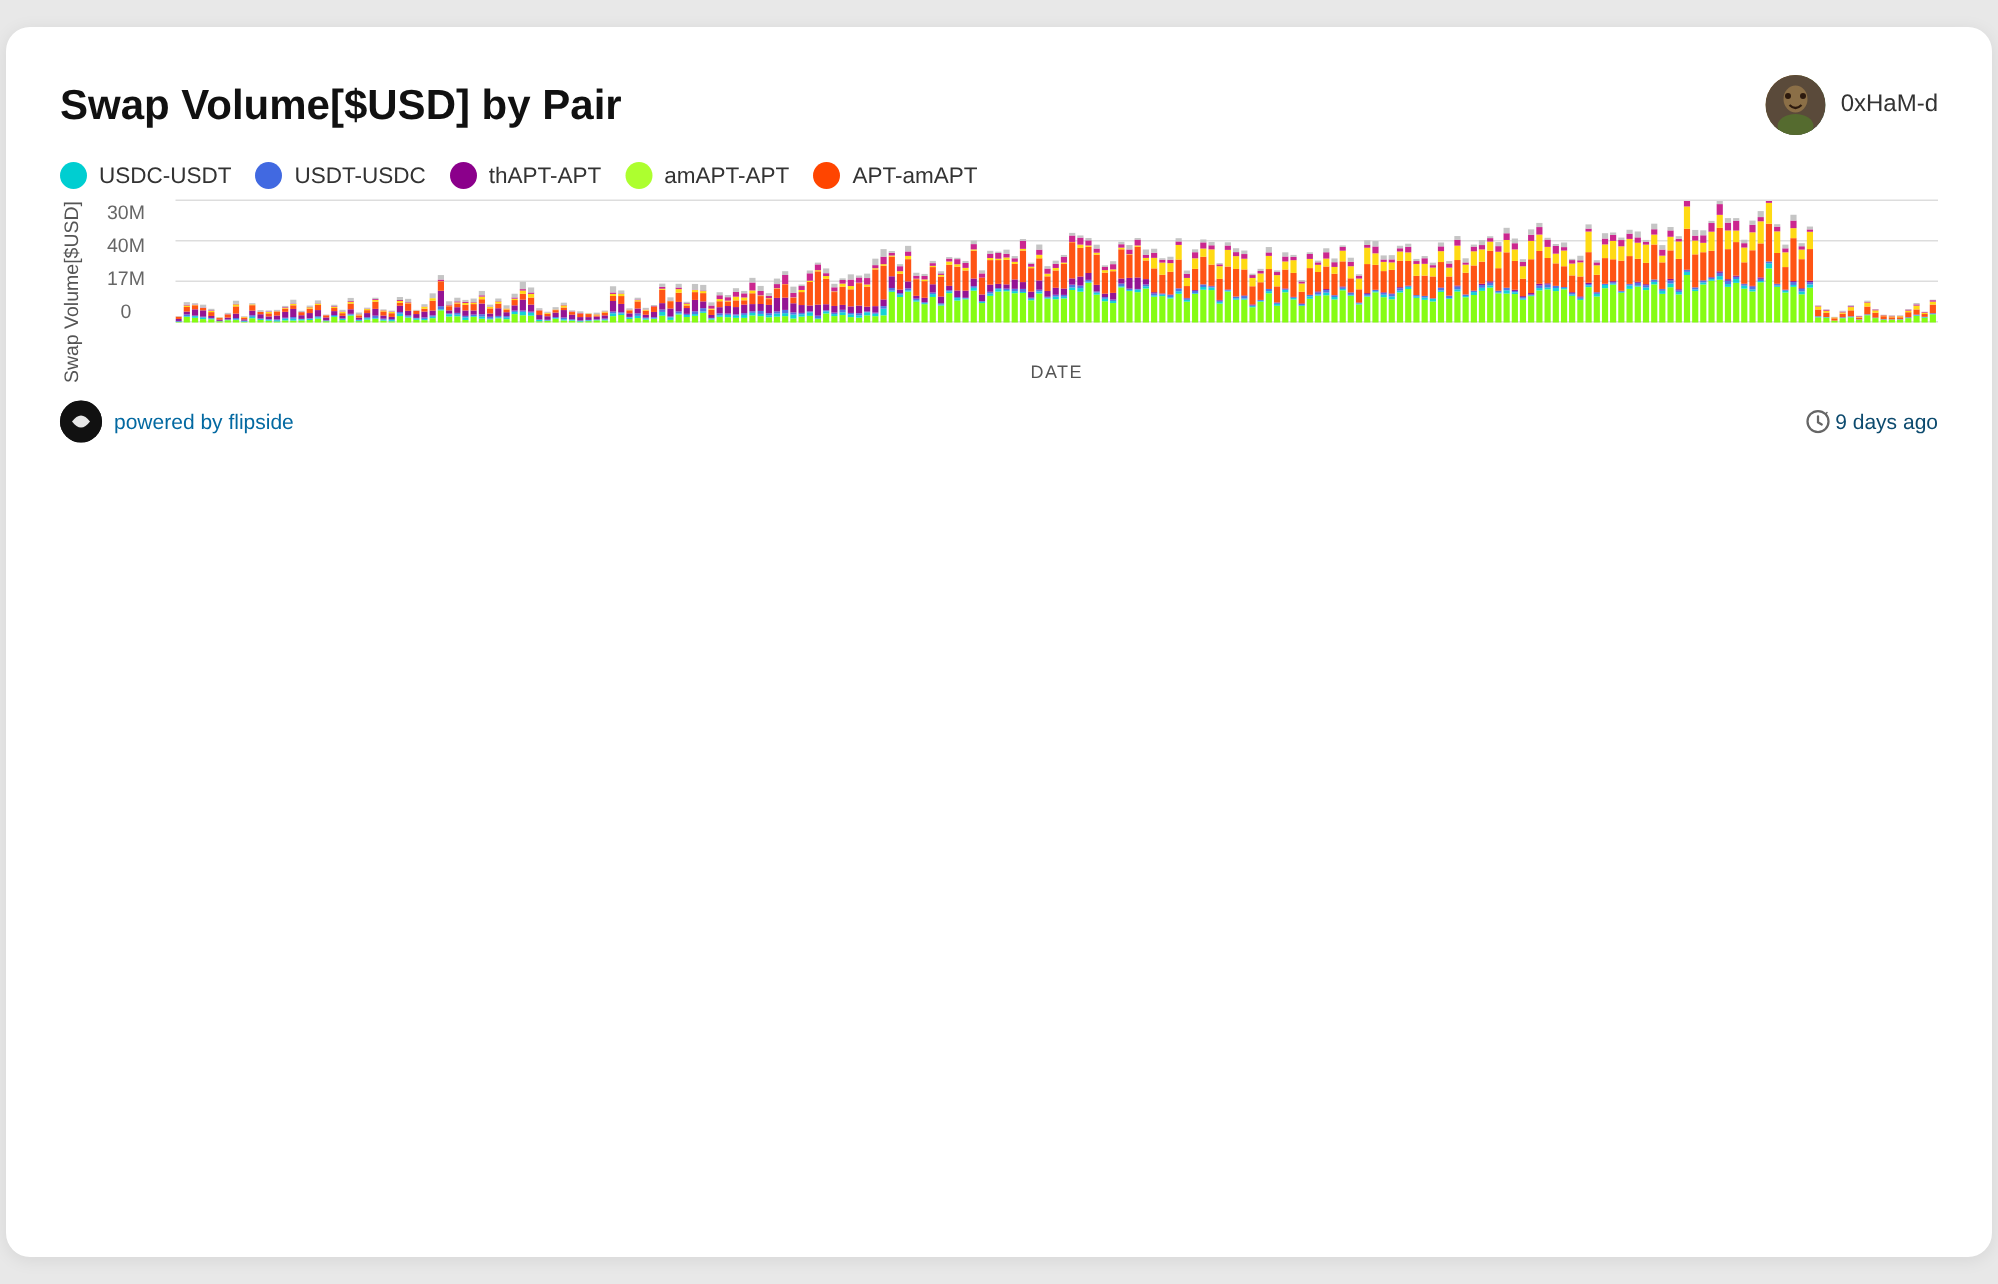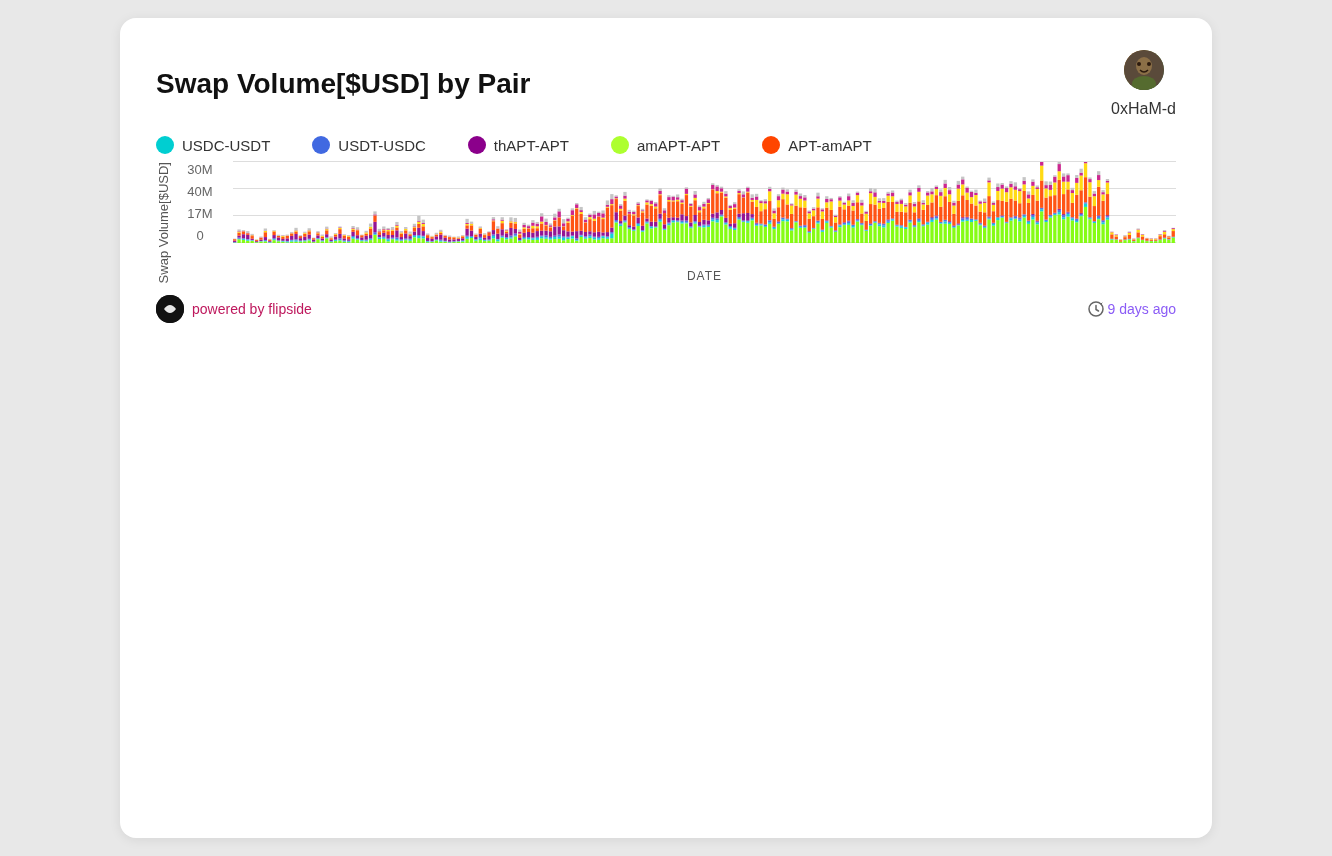--- a/index.html
+++ b/index.html
@@ -7,62 +7,61 @@
       background: #e8e8e8;
       display: flex;
       justify-content: center;
       align-items: center;
       min-height: 100vh;
       font-family: -apple-system, BlinkMacSystemFont, 'Segoe UI', sans-serif;
     }
     .card {
       background: #ffffff;
       border-radius: 16px;
-      width: 1092px;
+      width: 1324px;
       min-height: 820px;
       padding: 32px 36px 24px;
       position: relative;
       box-shadow: 0 2px 12px rgba(0,0,0,0.08);
     }
     .header {
       display: flex;
       justify-content: space-between;
       align-items: center;
       margin-bottom: 18px;
     }
     .title {
       font-size: 28px;
       font-weight: 700;
       color: #111;
     }
     .user-badge {
       display: flex;
       align-items: center;
       gap: 10px;
-      flex-direction: column;
     }
     .avatar {
       width: 40px;
       height: 40px;
       border-radius: 50%;
       background: linear-gradient(135deg, #8B4513, #556B2F, #2F4F4F);
       overflow: hidden;
       display: flex;
       align-items: center;
       justify-content: center;
       font-size: 18px;
     }
     .username {
       font-size: 16px;
       color: #333;
       font-weight: 500;
     }
     .legend-row {
       display: flex;
-      gap: 42px;
+      gap: 16px;
       margin-bottom: 8px;
     }
     .legend-item {
       display: flex;
       align-items: center;
       gap: 8px;
       font-size: 15px;
       color: #333;
     }
     .legend-dot {
@@ -168,37 +167,37 @@
       display: flex;
       justify-content: space-between;
       align-items: center;
       margin-top: 12px;
     }
     .powered-by {
       display: flex;
       align-items: center;
       gap: 8px;
       font-size: 14px;
-      color: #be185d;
+      color: #0369a1;
     }
     .flipside-logo {
       width: 28px;
       height: 28px;
       background: #111;
       border-radius: 50%;
       display: flex;
       align-items: center;
       justify-content: center;
       color: white;
       font-size: 10px;
       font-weight: 700;
     }
     .timestamp {
       font-size: 14px;
-      color: #8b5cf6;
+      color: #0c4a6e;
       display: flex;
       align-items: center;
       gap: 4px;
       text-align: right;
     }
   </style>
 </head>
 <body>
 
 <div class="card">

